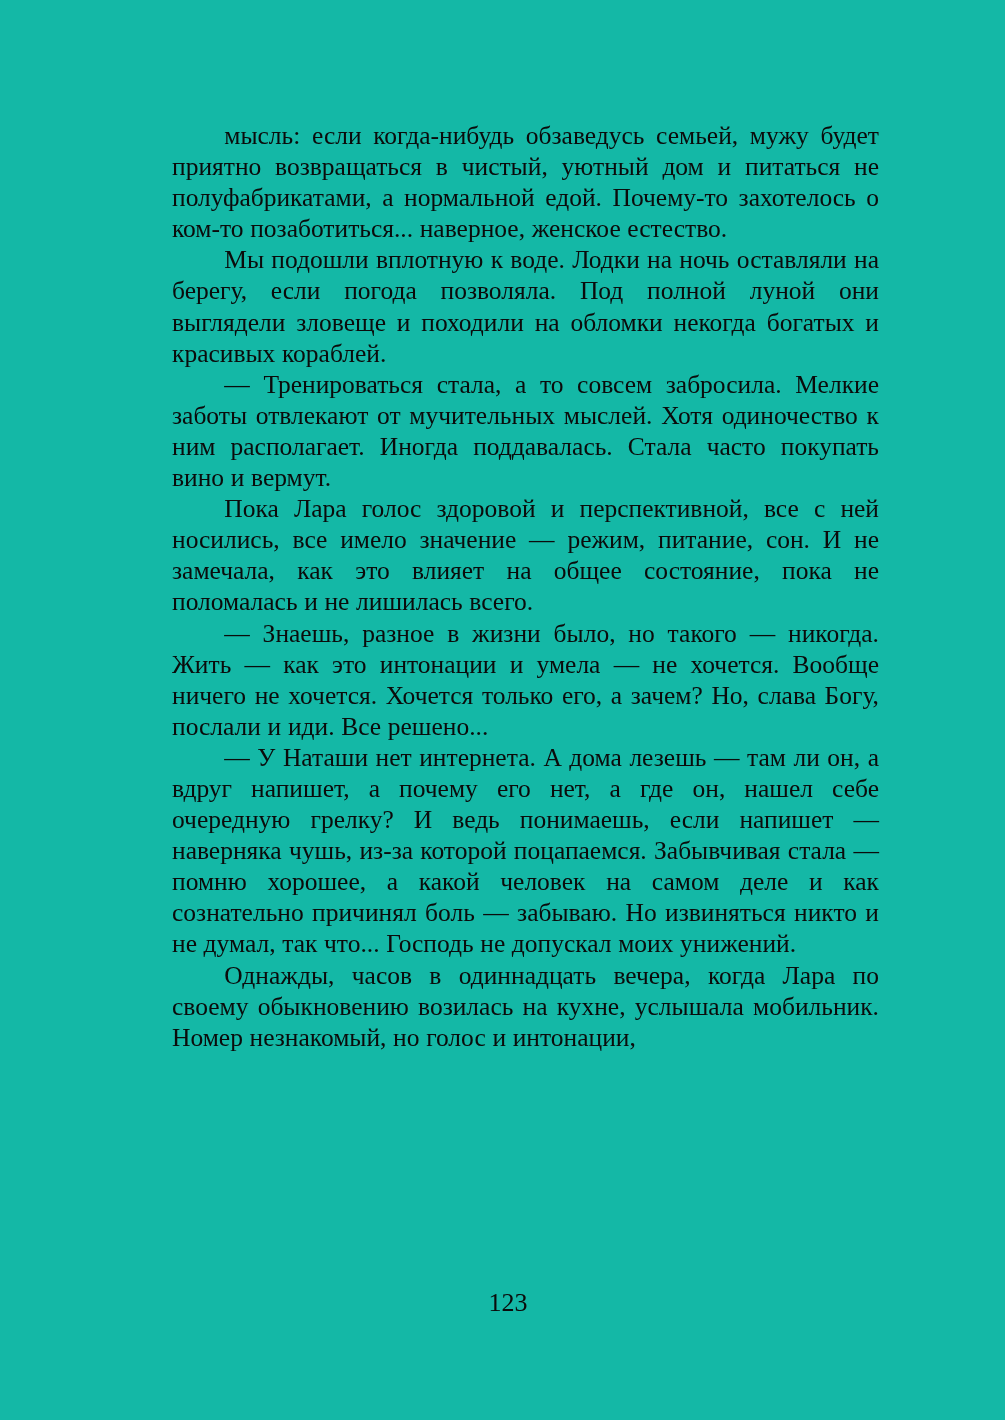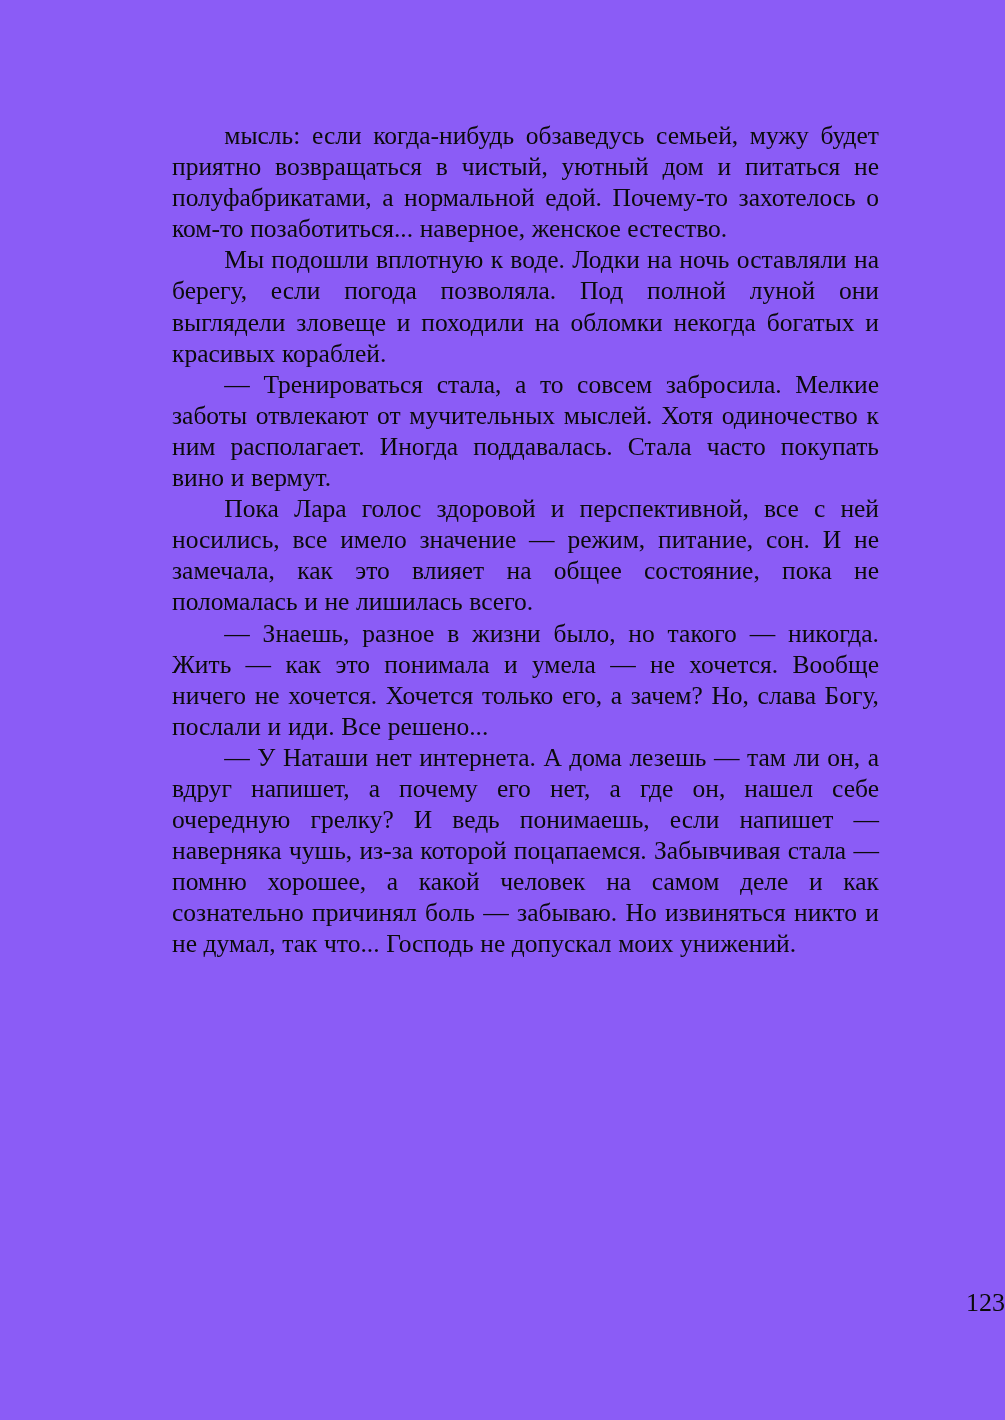--- a/index.html
+++ b/index.html
@@ -6,21 +6,21 @@
   html, body {
     margin: 0;
     padding: 0;
     background: #ffffff;
   }
 
   .page {
     position: relative;
     width: 1005px;
     height: 1420px;
-    background: #8b5cf6;
+    background: #14b8a6;
     margin: 0 auto;
     overflow: hidden;
     box-sizing: border-box;
   }
 
   .text-block {
     position: absolute;
     left: 172px;
     top: 120px;
     width: 707px;
@@ -44,37 +44,38 @@
 
   .para.dialogue {
     text-indent: 2.05em;
   }
 
   .page-number {
     position: absolute;
     left: 0;
     right: 0;
     top: 1288px;
-    text-align: right;
+    text-align: center;
     font-family: "Liberation Serif", "DejaVu Serif", serif;
     font-size: 26px;
     line-height: 30px;
     color: #0b0b0b;
     padding-left: 11px;
   }
 </style>
 </head>
 <body>
 
 <div class="page">
 
   <div class="text-block">
     <p class="para">мысль: если когда-нибудь обзаведусь семьей, мужу будет приятно возвращаться в чистый, уютный дом и питаться не полуфабрикатами, а нормальной едой. Почему-то захотелось о ком-то позаботиться... наверное, женское естество.</p>
     <p class="para">Мы подошли вплотную к воде. Лодки на ночь оставляли на берегу, если погода позволяла. Под полной луной они выглядели зловеще и походили на обломки некогда богатых и красивых кораблей.</p>
     <p class="para dialogue">— Тренироваться стала, а то совсем забросила. Мелкие заботы отвлекают от мучительных мыслей. Хотя одиночество к ним располагает. Иногда поддавалась. Стала часто покупать вино и вермут.</p>
     <p class="para">Пока Лара голос здоровой и перспективной, все с ней носились, все имело значение — режим, питание, сон. И не замечала, как это влияет на общее состояние, пока не поломалась и не лишилась всего.</p>
-    <p class="para dialogue">— Знаешь, разное в жизни было, но такого — никогда. Жить — как это понимала и умела — не хочется. Вообще ничего не хочется. Хочется только его, а зачем? Но, слава Богу, послали и иди. Все решено...</p>
+    <p class="para dialogue">— Знаешь, разное в жизни было, но такого — никогда. Жить — как это интонации и умела — не хочется. Вообще ничего не хочется. Хочется только его, а зачем? Но, слава Богу, послали и иди. Все решено...</p>
     <p class="para dialogue">— У Наташи нет интернета. А дома лезешь — там ли он, а вдруг напишет, а почему его нет, а где он, нашел себе очередную грелку? И ведь понимаешь, если напишет — наверняка чушь, из-за которой поцапаемся. Забывчивая стала — помню хорошее, а какой человек на самом деле и как сознательно причинял боль — забываю. Но извиняться никто и не думал, так что... Господь не допускал моих унижений.</p>
+    <p class="para">Однажды, часов в одиннадцать вечера, когда Лара по своему обыкновению возилась на кухне, услышала мобильник. Номер незнакомый, но голос и интонации,</p>
   </div>
 
   <div class="page-number">123</div>
 
 </div>
 
 </body></html>

